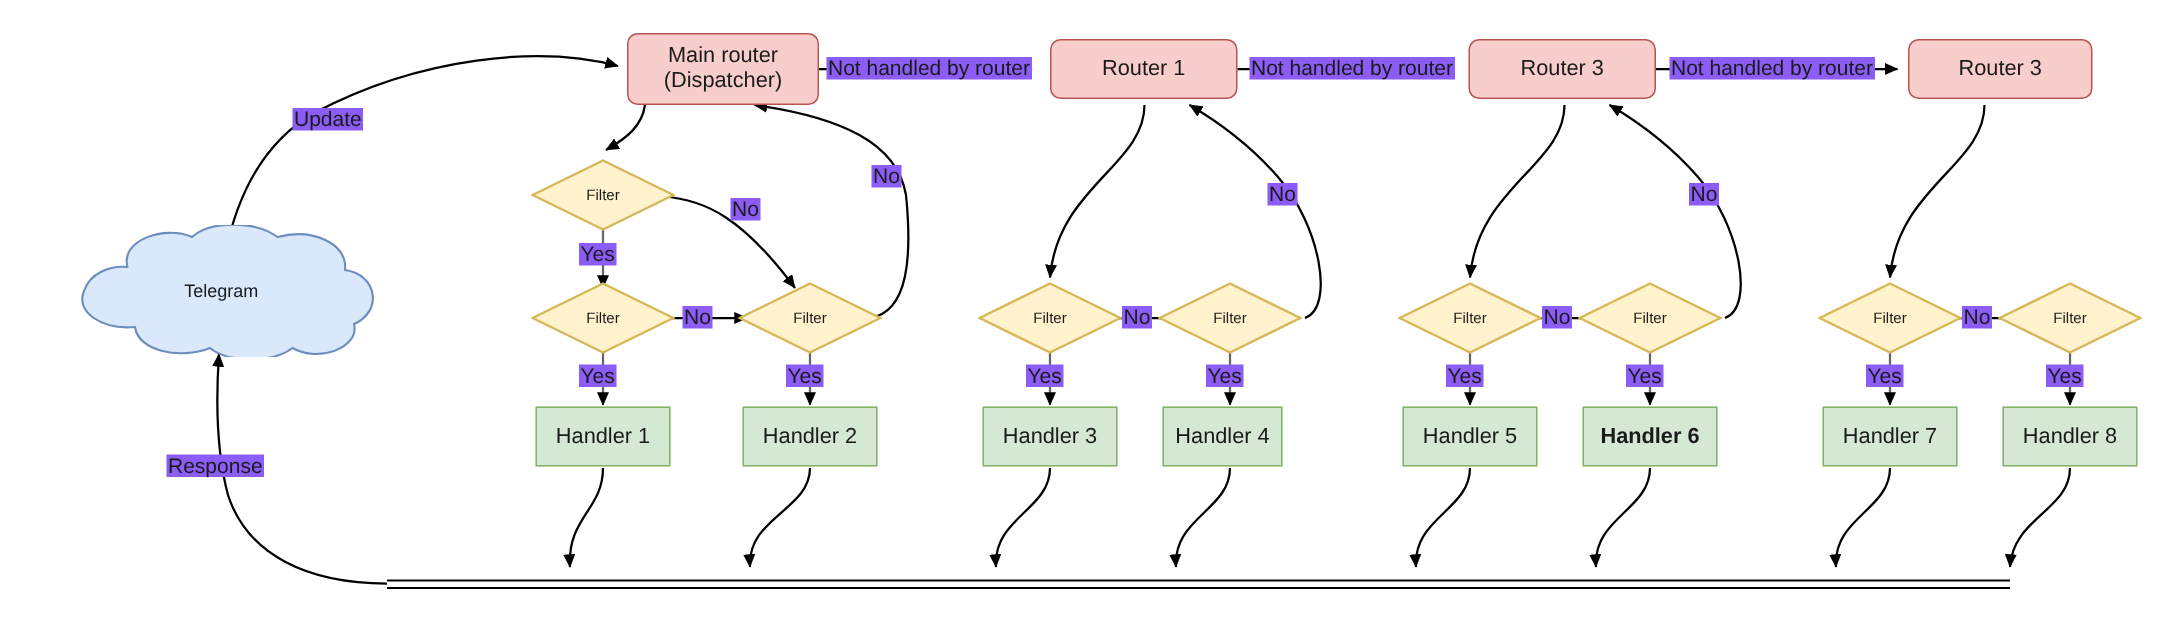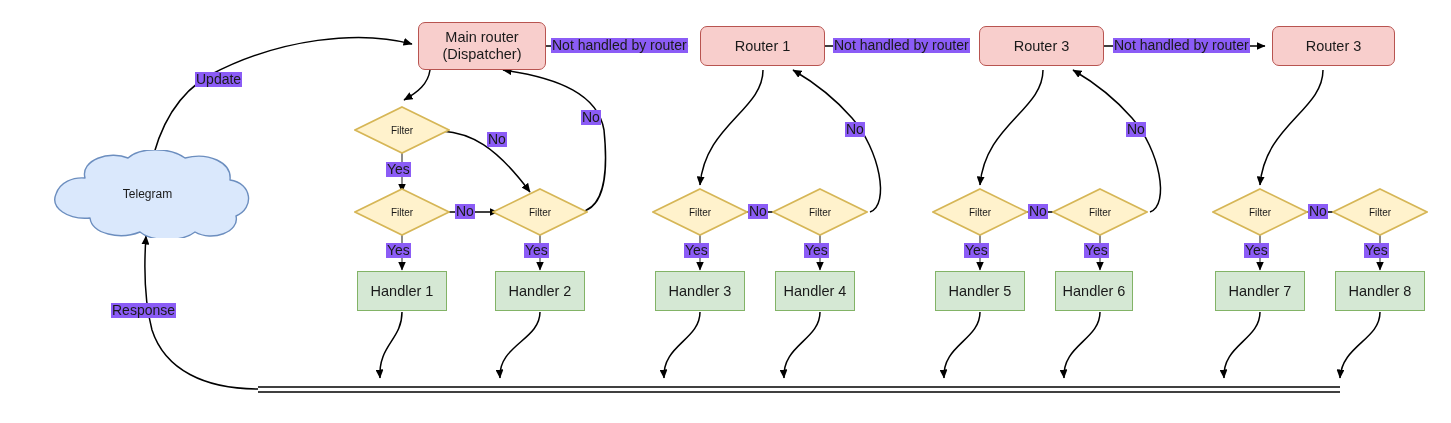--- a/index.html
+++ b/index.html
@@ -206,21 +206,21 @@
   </div>
   <div class="node handler" style="left:655px;top:271px;width:90px;height:40px;">
     <span>Handler 3</span>
   </div>
   <div class="node handler" style="left:775px;top:271px;width:80px;height:40px;">
     <span>Handler 4</span>
   </div>
   <div class="node handler" style="left:935px;top:271px;width:90px;height:40px;">
     <span>Handler 5</span>
   </div>
-  <div class="node handler" style="left:1055px;top:271px;width:78px;height:40px;">
+  <div class="node handler" style="left:1055px;top:271px;width:90px;height:40px;font-weight:bold;">
     <span>Handler 6</span>
   </div>
   <div class="node handler" style="left:1215px;top:271px;width:90px;height:40px;">
     <span>Handler 7</span>
   </div>
   <div class="node handler" style="left:1335px;top:271px;width:90px;height:40px;">
     <span>Handler 8</span>
   </div>
 
   <div class="edgelabel" style="left:195px;top:72px;">Update</div>

